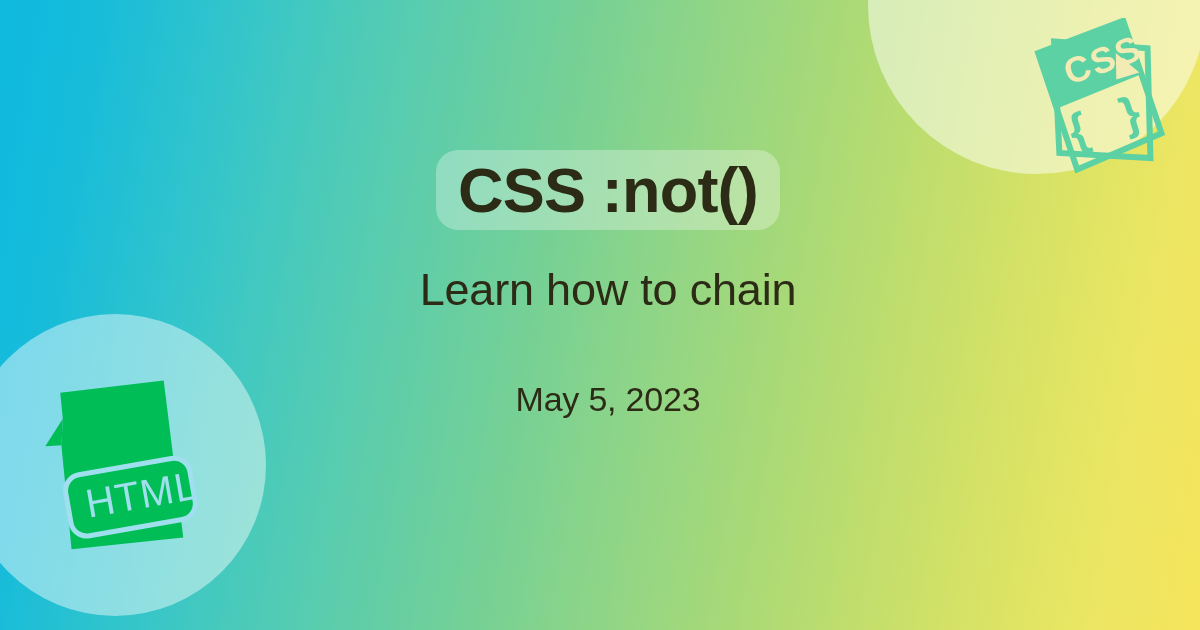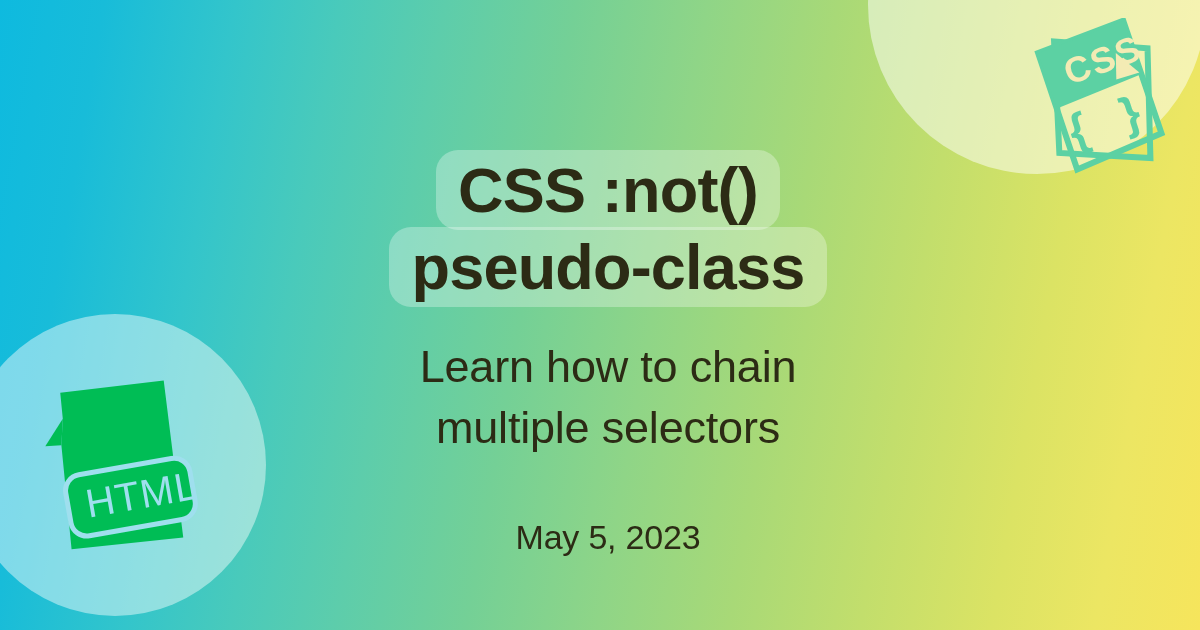--- a/index.html
+++ b/index.html
@@ -160,20 +160,20 @@
         <path d="M44 34 L22 58 L38 60 Z" fill="#00bd55"></path>
 
         <rect x="34" y="92" width="126" height="62" rx="16" ry="16" fill="#00bd55" stroke="#9fdfee" stroke-width="5"></rect>
         <text x="52" y="136" font-family="Liberation Sans, sans-serif" font-size="40" font-weight="400" fill="#9fdfee" letter-spacing="1">HTML</text>
       </g>
     </svg>
   </div>
 
   <div class="content">
 
-    <h1 class="title"><span class="hl">CSS :not()</span><br><span class="hl">pseudo-class</span></h1>
+    <h1 class="title"><span class="hl">CSS :not()</span><br></h1>
 
-    <p class="subtitle"><span>Learn how to chain</span><br><span>multiple selectors</span></p>
+    <p class="subtitle"><span>Learn how to chain</span><br></p>
 
     <p class="date">May 5, 2023</p>
 
   </div>
 </div>
 
 </body></html>

